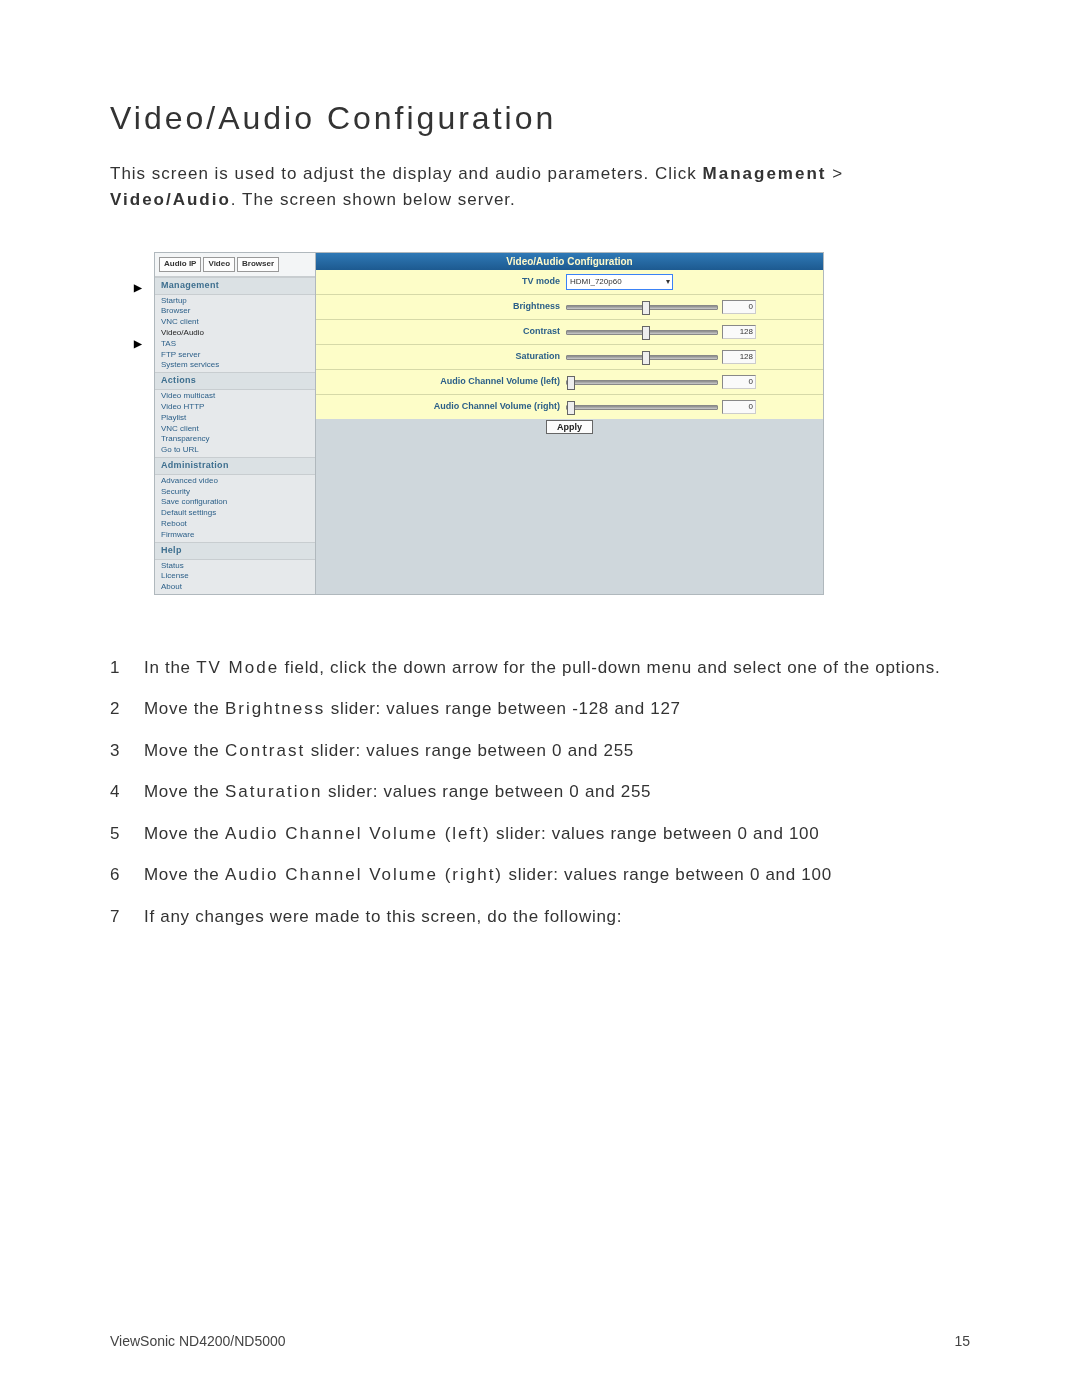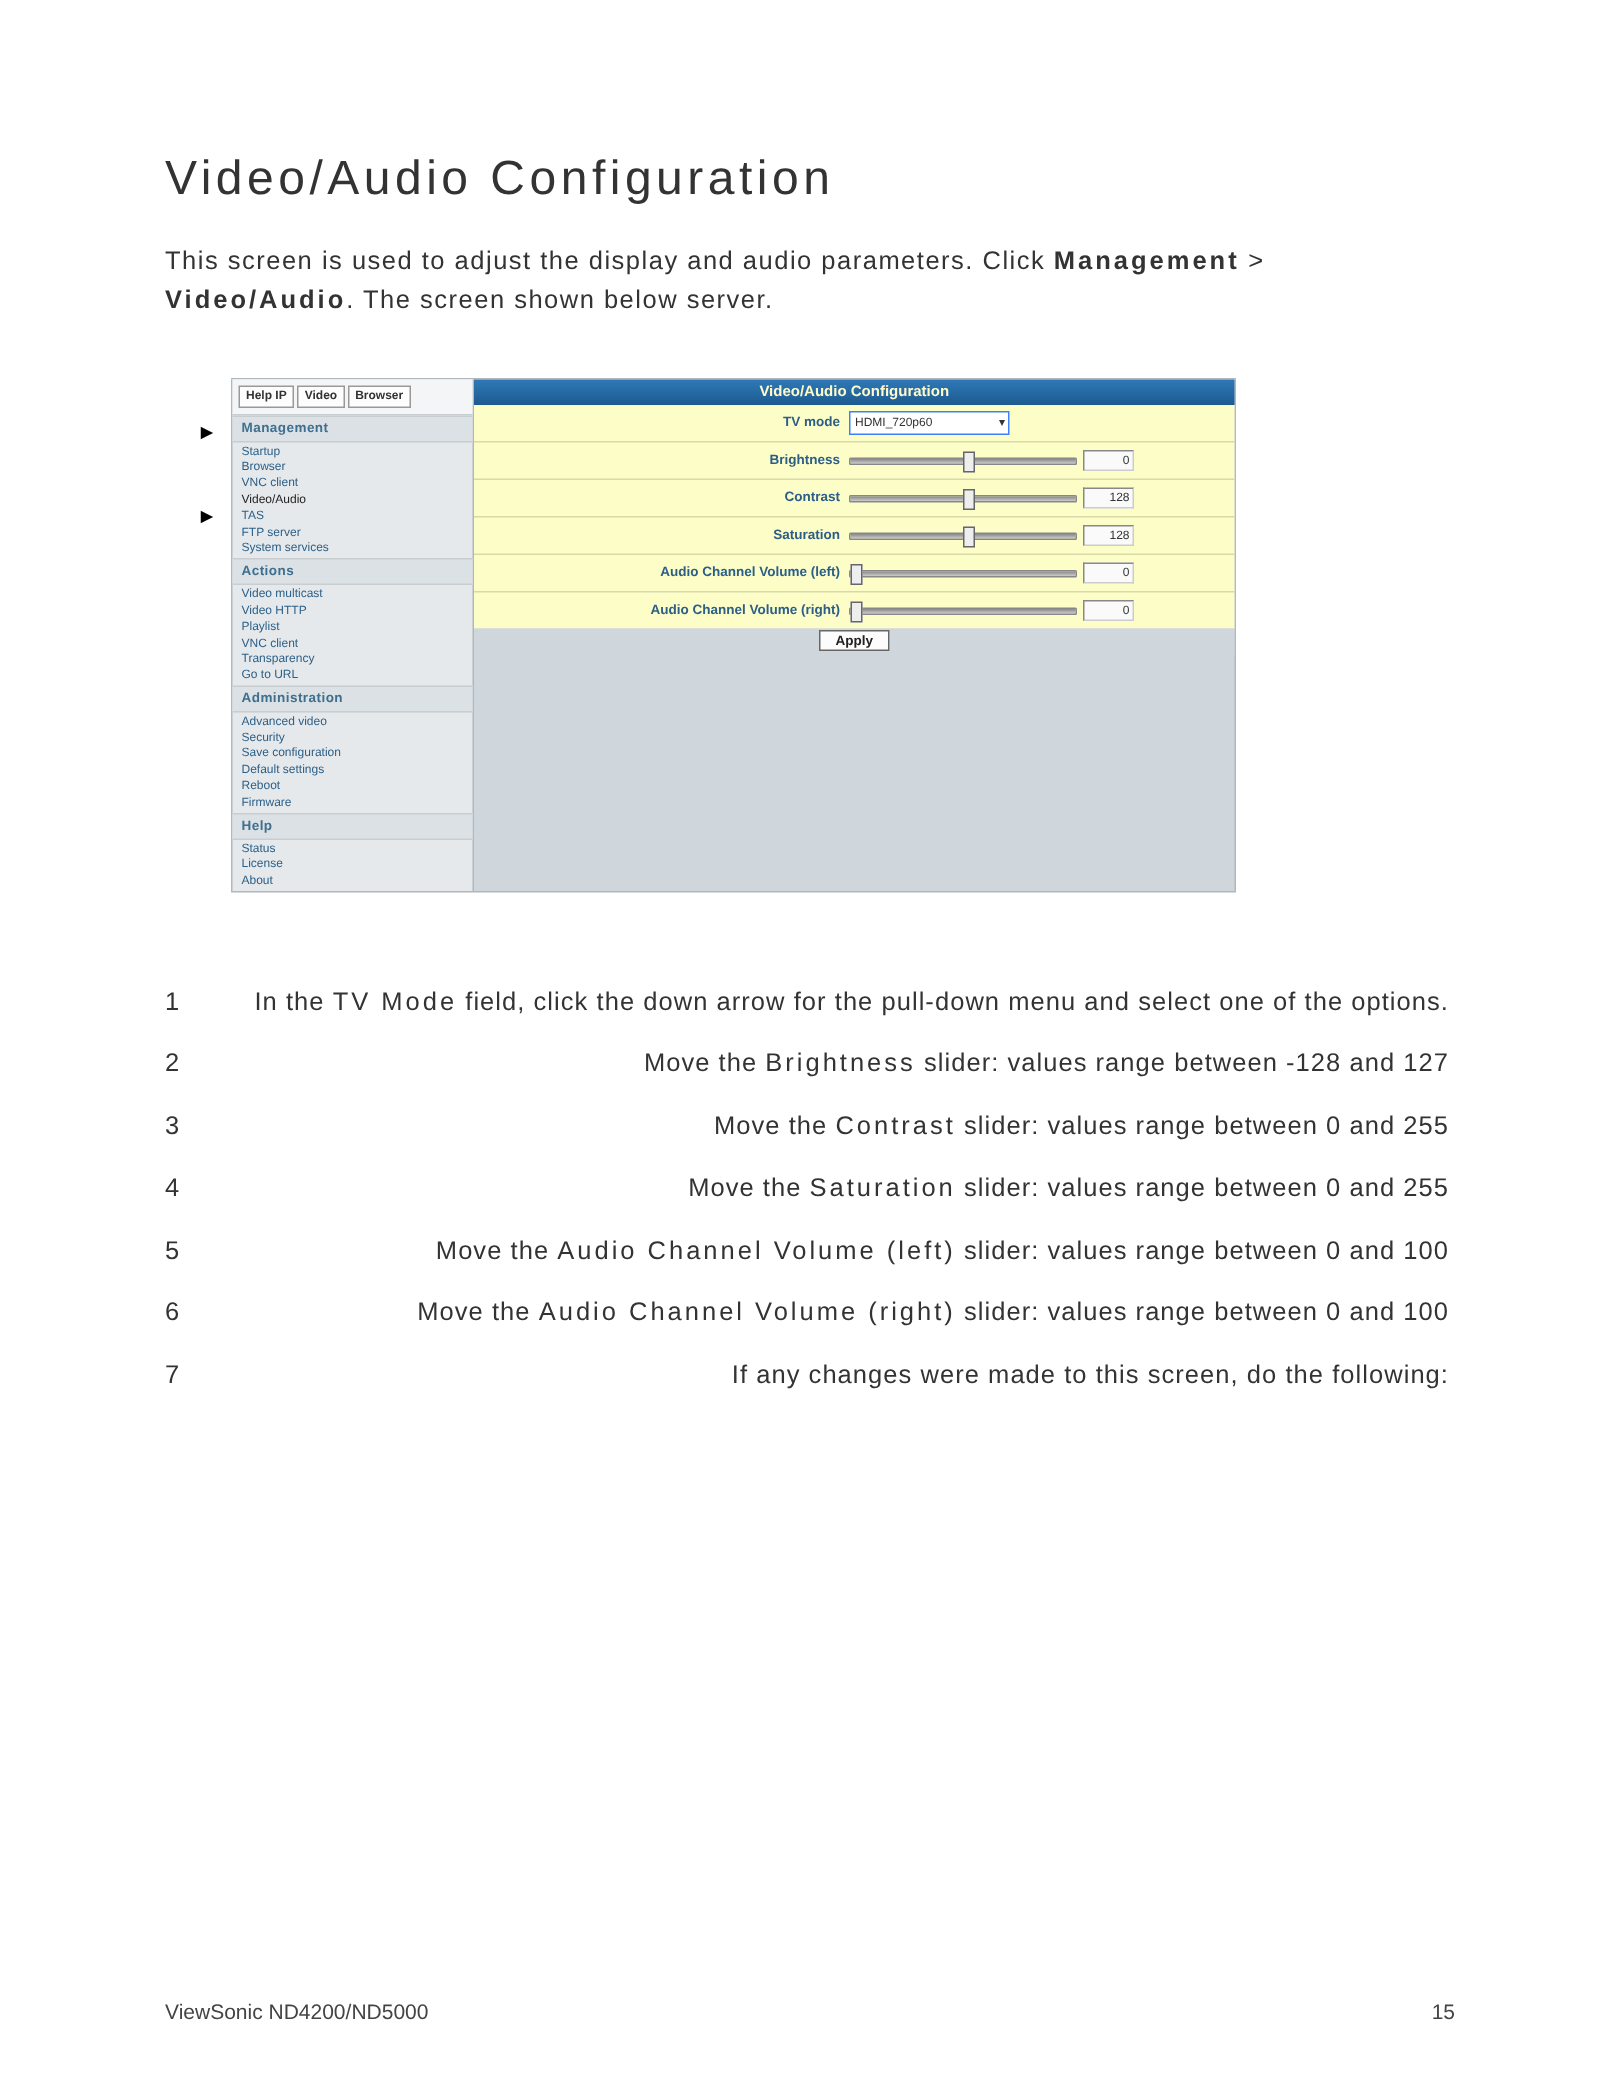--- a/index.html
+++ b/index.html
@@ -214,21 +214,21 @@
     display: flex;
     margin-bottom: 16px;
     font-size: 17px;
     line-height: 1.5;
     letter-spacing: 0.7px;
   }
   ol.steps > li .num {
     width: 34px;
     flex: 0 0 34px;
   }
-  ol.steps > li .txt { flex: 1; text-align: right; }
+  ol.steps > li .txt { flex: 1; }
   .bold2 { letter-spacing: 2px; }
   ul.bullets {
     list-style: disc;
     margin: 4px 0 0 0;
     padding-left: 60px;
   }
   ul.bullets li {
     margin: 2px 0;
   }
 
@@ -256,21 +256,21 @@
 
   <div class="screenshot-wrap">
     <div class="arrow-col">
       <span class="arrow" style="top: 30px;">▶</span>
       <span class="arrow" style="top: 86px;">▶</span>
     </div>
     <div class="screenshot">
 
       <div class="side">
         <div class="side-tabs">
-          <span>Help IP</span>
+          <span>Audio IP</span>
           <span>Video</span>
           <span>Browser</span>
         </div>
         <div id="sidebar-sections">
             <div class="side-header">Management</div>
             <div class="side-items">
               <div class="side-item">Startup</div>
               <div class="side-item">Browser</div>
               <div class="side-item">VNC client</div>
               <div class="side-item active">Video/Audio</div>

